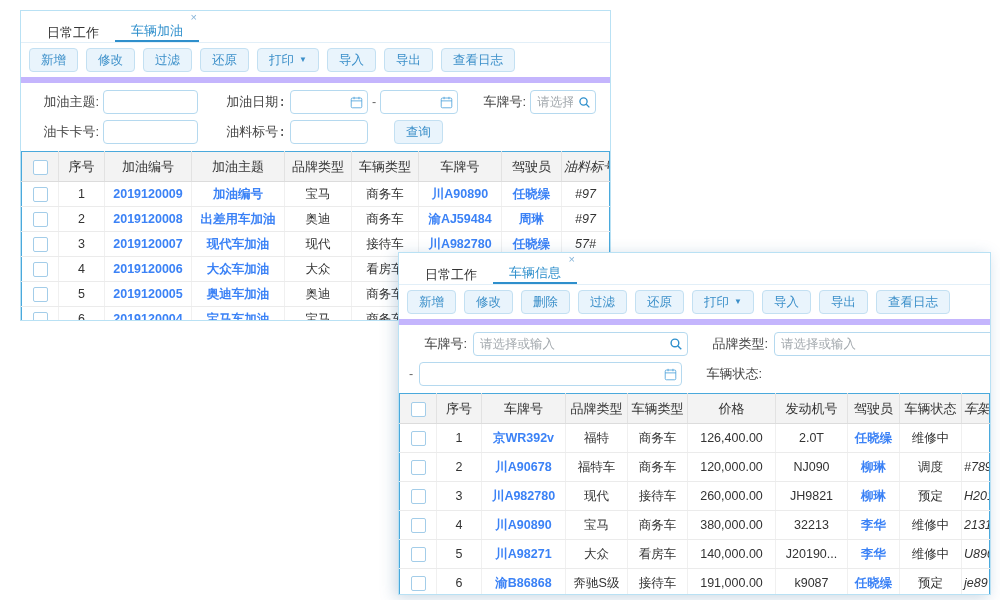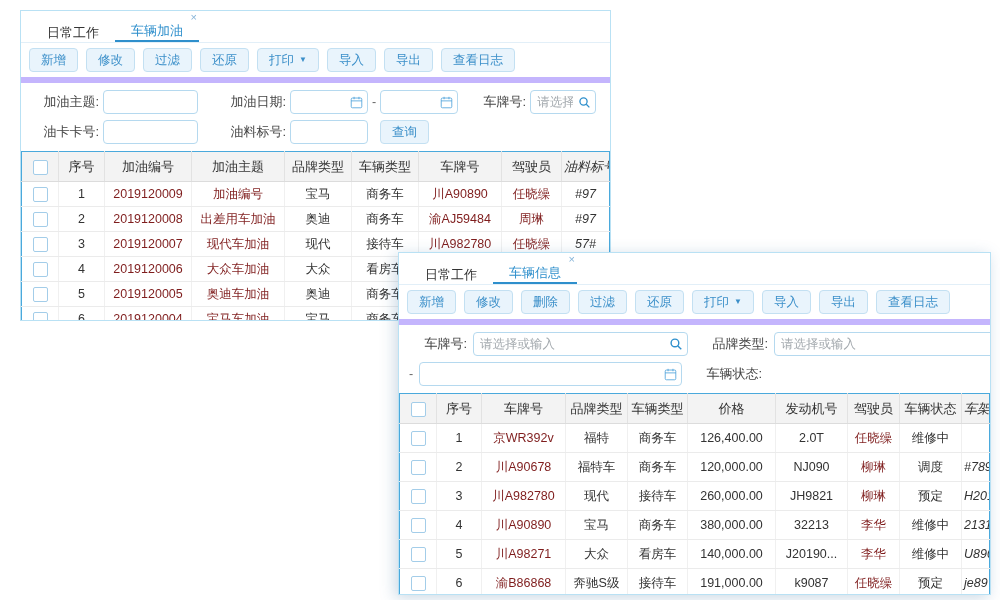--- a/index.html
+++ b/index.html
@@ -20,32 +20,32 @@
   .filters{padding:4px 0 4px 10px;}
   #info-panel .filters{padding-left:8px;}
   .f-row{display:flex;align-items:center;height:30px;}
   .f-label{font-size:13px;color:#444;text-align:right;flex-shrink:0;white-space:nowrap;}
   .fld{position:relative;display:inline-flex;align-items:center;flex-shrink:0;}
   .fld input{width:100%;height:24px;border:1px solid #b5d9ef;border-radius:4px;padding:0 6px;font-size:12.5px;color:#333;outline:none;box-sizing:border-box;font-family:inherit;background:#fff;}
   .fld input::placeholder{color:#a2a8ad;}
   .fld.icon-pad input{padding-right:22px;}
   .fld .icon{position:absolute;right:5px;display:inline-flex;cursor:pointer;}
   .dash{font-size:12.5px;color:#666;padding:0 4px;}
-  .query-btn{margin-left:12px;font-family:Liberation Serif, serif;}
+  .query-btn{margin-left:26px;font-family:Liberation Serif, serif;}
   
   .grid{border-collapse:collapse;table-layout:fixed;width:100%;border:1px solid #4aa9dc;}
   .grid th{background:#f3f3f3;font-weight:normal;font-size:13px;color:#333;border-right:1px solid #e2e2e2;border-bottom:1px solid #dcdcdc;height:29px;text-align:center;white-space:nowrap;overflow:hidden;padding:0 2px;}
   .grid td{font-size:12.5px;color:#333;border-right:1px solid #f0f0f0;border-bottom:1px solid #ebebeb;text-align:center;white-space:nowrap;overflow:hidden;padding:0 2px;}
   #fuel-panel .grid td{height:24px;}
   #info-panel .grid td{height:28px;}
   .grid th:last-child,.grid td:last-child{border-right:none;font-style:italic;}
-  .grid td.link{color:#7f1d1d;cursor:pointer;}
+  .grid td.link{color:#3b82f6;cursor:pointer;font-weight:bold;}
   .cb{width:13px;height:13px;border:1px solid #a3cde9;border-radius:2px;background:#fff;display:inline-block;vertical-align:middle;cursor:pointer;}
   .w95{width:95px;}.w78{width:78px;}.w66{width:66px;}
-  .ml20{margin-left:20px;}.ml14{margin-left:14px;}
+  .ml20{margin-left:20px;font-family:Liberation Mono, monospace;}.ml14{margin-left:14px;}
 </style>
 </head>
 <body>
 
 <div class="stage">
 
   <div class="panel" id="fuel-panel">
     <div class="tabbar">
       <div class="tab">
         <span class="tab-label">日常工作</span>

